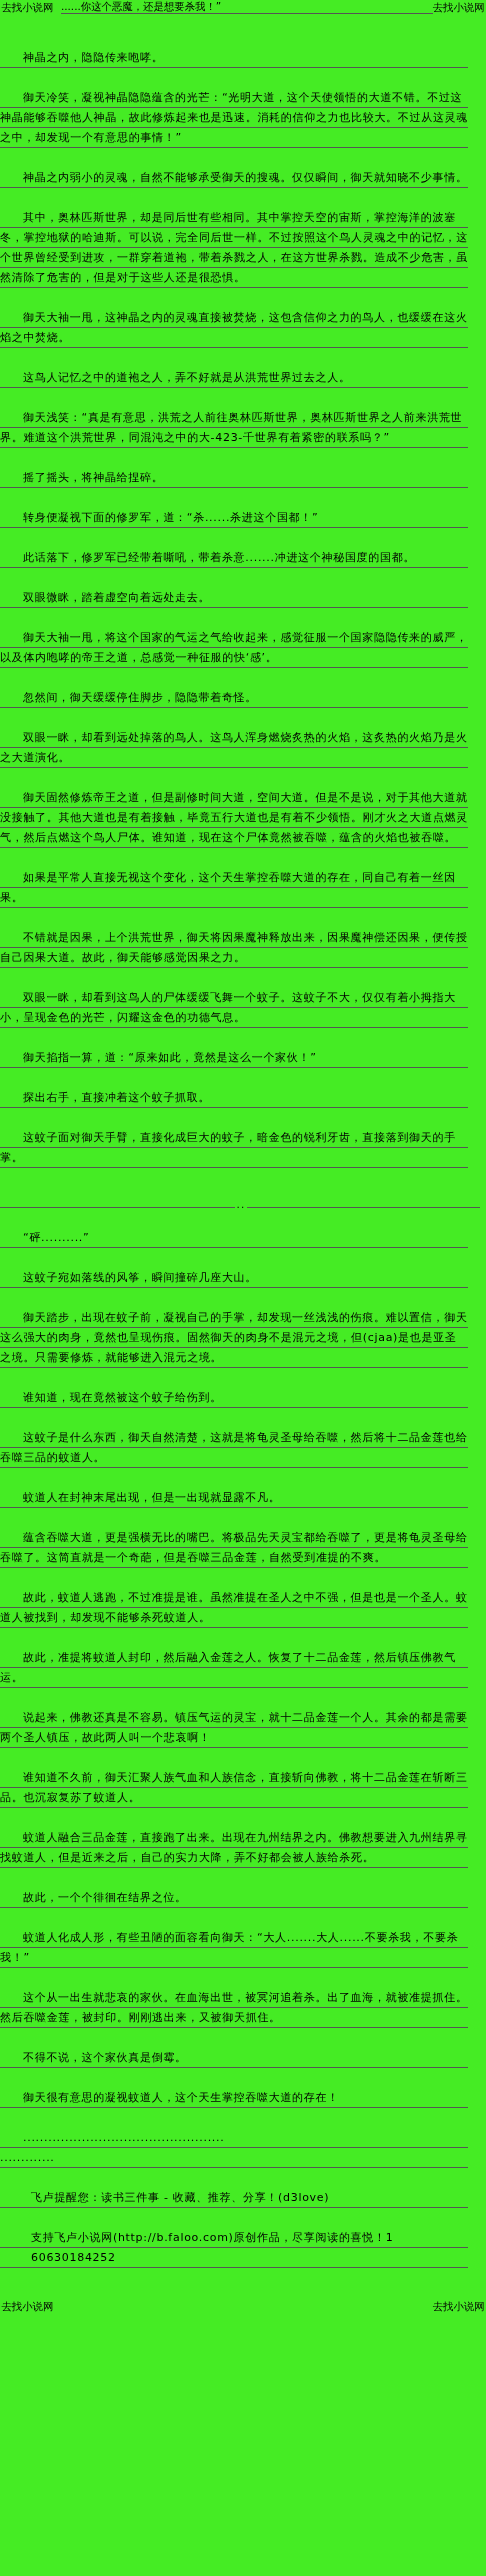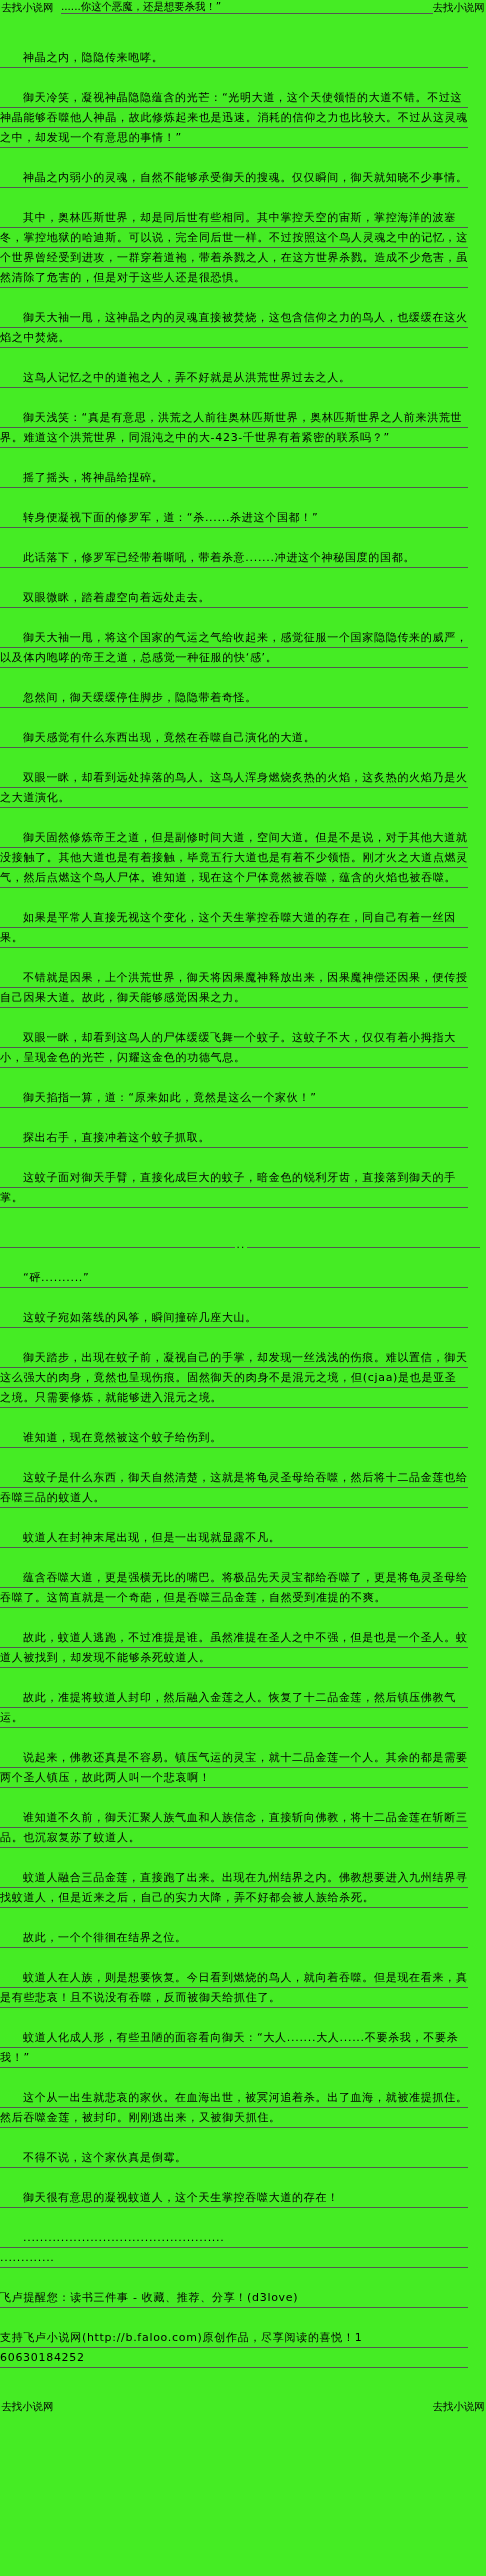--- a/index.html
+++ b/index.html
@@ -46,21 +46,21 @@
     margin: 0 12px 20px 0;
     text-indent: 23px;
     background-image: repeating-linear-gradient(
       to bottom,
       rgba(0,0,0,0) 0px, rgba(0,0,0,0) 19.4px,
       #555 19.4px, #555 20px
     );
     word-break: break-all;
     overflow-wrap: anywhere;
   }
-  .para.no-indent { text-indent: 0; }
+  .para.no-indent { text-indent: 0; padding-left: 31px; }
   .para.pre { white-space: pre-wrap; }
   .para.pad2 { min-height: 40px; }
   
   .break-line {
     height: 20px;
     margin: 0 0 20px 0;
     display: flex;
     align-items: flex-end;
   }
   .break-line .seg-left {
@@ -104,21 +104,20 @@
     <div class="para">其中，奥林匹斯世界，却是同后世有些相同。其中掌控天空的宙斯，掌控海洋的波塞冬，掌控地狱的哈迪斯。可以说，完全同后世一样。不过按照这个鸟人灵魂之中的记忆，这个世界曾经受到进攻，一群穿着道袍，带着杀戮之人，在这方世界杀戮。造成不少危害，虽然清除了危害的，但是对于这些人还是很恐惧。</div>
     <div class="para">御天大袖一甩，这神晶之内的灵魂直接被焚烧，这包含信仰之力的鸟人，也缓缓在这火焰之中焚烧。</div>
     <div class="para">这鸟人记忆之中的道袍之人，弄不好就是从洪荒世界过去之人。</div>
     <div class="para">御天浅笑：“真是有意思，洪荒之人前往奥林匹斯世界，奥林匹斯世界之人前来洪荒世界。难道这个洪荒世界，同混沌之中的大-423-千世界有着紧密的联系吗？”</div>
     <div class="para">摇了摇头，将神晶给捏碎。</div>
     <div class="para">转身便凝视下面的修罗军，道：“杀......杀进这个国都！”</div>
     <div class="para">此话落下，修罗军已经带着嘶吼，带着杀意.......冲进这个神秘国度的国都。</div>
     <div class="para">双眼微眯，踏着虚空向着远处走去。</div>
     <div class="para">御天大袖一甩，将这个国家的气运之气给收起来，感觉征服一个国家隐隐传来的威严，以及体内咆哮的帝王之道，总感觉一种征服的快‘感’。</div>
     <div class="para">忽然间，御天缓缓停住脚步，隐隐带着奇怪。</div>
-    <div class="para">御天感觉有什么东西出现，竟然在吞噬自己演化的大道。</div>
     <div class="para">双眼一眯，却看到远处掉落的鸟人。这鸟人浑身燃烧炙热的火焰，这炙热的火焰乃是火之大道演化。</div>
     <div class="para">御天固然修炼帝王之道，但是副修时间大道，空间大道。但是不是说，对于其他大道就没接触了。其他大道也是有着接触，毕竟五行大道也是有着不少领悟。刚才火之大道点燃灵气，然后点燃这个鸟人尸体。谁知道，现在这个尸体竟然被吞噬，蕴含的火焰也被吞噬。</div>
     <div class="para">如果是平常人直接无视这个变化，这个天生掌控吞噬大道的存在，同自己有着一丝因果。</div>
     <div class="para">不错就是因果，上个洪荒世界，御天将因果魔神释放出来，因果魔神偿还因果，便传授自己因果大道。故此，御天能够感觉因果之力。</div>
     <div class="para">双眼一眯，却看到这鸟人的尸体缓缓飞舞一个蚊子。这蚊子不大，仅仅有着小拇指大小，呈现金色的光芒，闪耀这金色的功德气息。</div>
     <div class="para">御天掐指一算，道：“原来如此，竟然是这么一个家伙！”</div>
     <div class="para">探出右手，直接冲着这个蚊子抓取。</div>
     <div class="para">这蚊子面对御天手臂，直接化成巨大的蚊子，暗金色的锐利牙齿，直接落到御天的手掌。</div>
     <div class="break-line">
       <span class="seg-left"></span>
@@ -131,21 +130,20 @@
     <div class="para">谁知道，现在竟然被这个蚊子给伤到。</div>
     <div class="para">这蚊子是什么东西，御天自然清楚，这就是将龟灵圣母给吞噬，然后将十二品金莲也给吞噬三品的蚊道人。</div>
     <div class="para">蚊道人在封神末尾出现，但是一出现就显露不凡。</div>
     <div class="para">蕴含吞噬大道，更是强横无比的嘴巴。将极品先天灵宝都给吞噬了，更是将龟灵圣母给吞噬了。这简直就是一个奇葩，但是吞噬三品金莲，自然受到准提的不爽。</div>
     <div class="para">故此，蚊道人逃跑，不过准提是谁。虽然准提在圣人之中不强，但是也是一个圣人。蚊道人被找到，却发现不能够杀死蚊道人。</div>
     <div class="para pad2">故此，准提将蚊道人封印，然后融入金莲之人。恢复了十二品金莲，然后镇压佛教气运。</div>
     <div class="para">说起来，佛教还真是不容易。镇压气运的灵宝，就十二品金莲一个人。其余的都是需要两个圣人镇压，故此两人叫一个悲哀啊！</div>
     <div class="para">谁知道不久前，御天汇聚人族气血和人族信念，直接斩向佛教，将十二品金莲在斩断三品。也沉寂复苏了蚊道人。</div>
     <div class="para">蚊道人融合三品金莲，直接跑了出来。出现在九州结界之内。佛教想要进入九州结界寻找蚊道人，但是近来之后，自己的实力大降，弄不好都会被人族给杀死。</div>
     <div class="para">故此，一个个徘徊在结界之位。</div>
-    <div class="para">蚊道人在人族，则是想要恢复。今日看到燃烧的鸟人，就向着吞噬。但是现在看来，真是有些悲哀！且不说没有吞噬，反而被御天给抓住了。</div>
     <div class="para">蚊道人化成人形，有些丑陋的面容看向御天：“大人.......大人......不要杀我，不要杀我！”</div>
     <div class="para">这个从一出生就悲哀的家伙。在血海出世，被冥河追着杀。出了血海，就被准提抓住。然后吞噬金莲，被封印。刚刚逃出来，又被御天抓住。</div>
     <div class="para">不得不说，这个家伙真是倒霉。</div>
     <div class="para">御天很有意思的凝视蚊道人，这个天生掌控吞噬大道的存在！</div>
     <div class="para pre">................................................
 .............</div>
     <div class="para no-indent">飞卢提醒您：读书三件事 - 收藏、推荐、分享！(d3love)</div>
     <div class="para pre no-indent">支持飞卢小说网(http://b.faloo.com)原创作品，尽享阅读的喜悦！1
 60630184252</div>
   </div>

